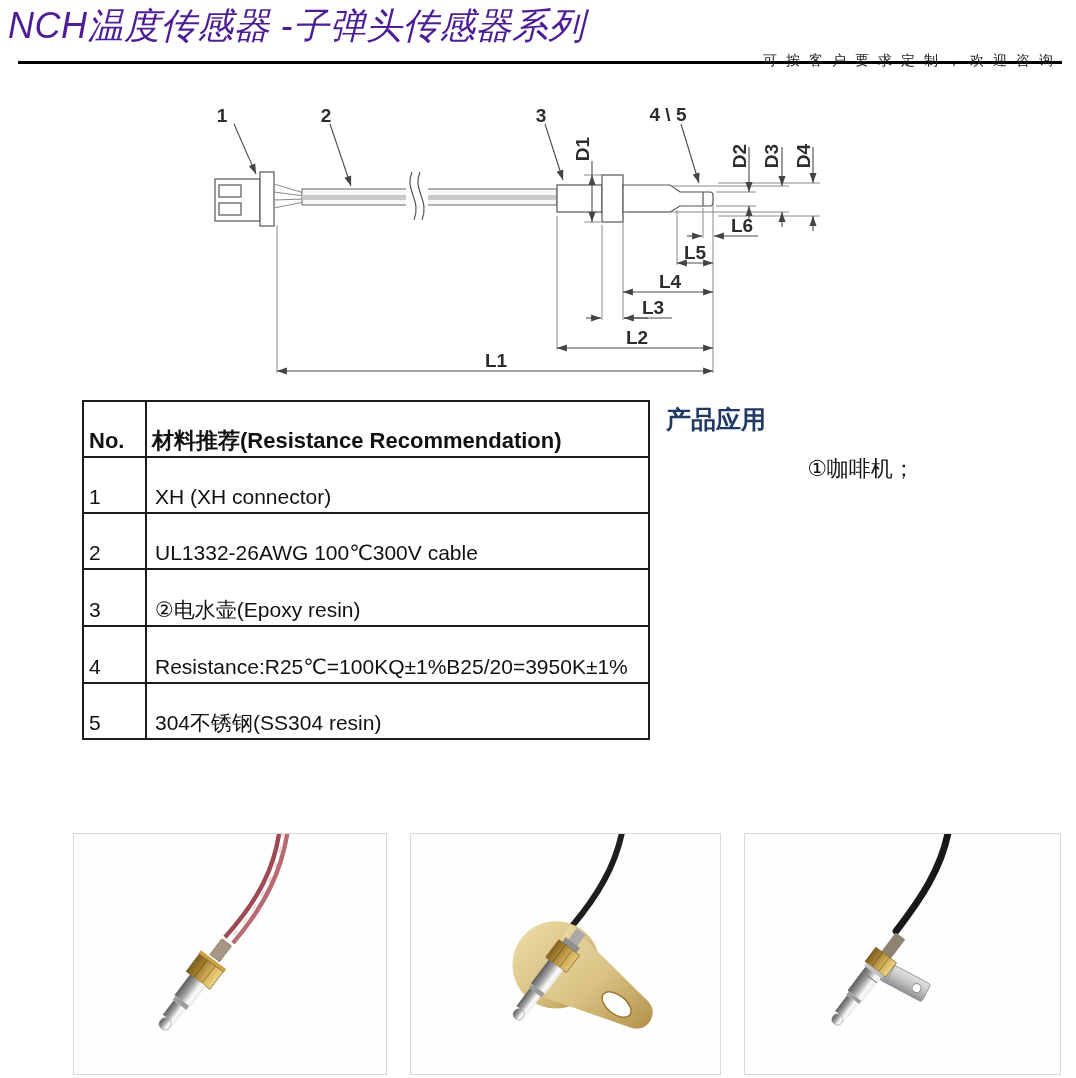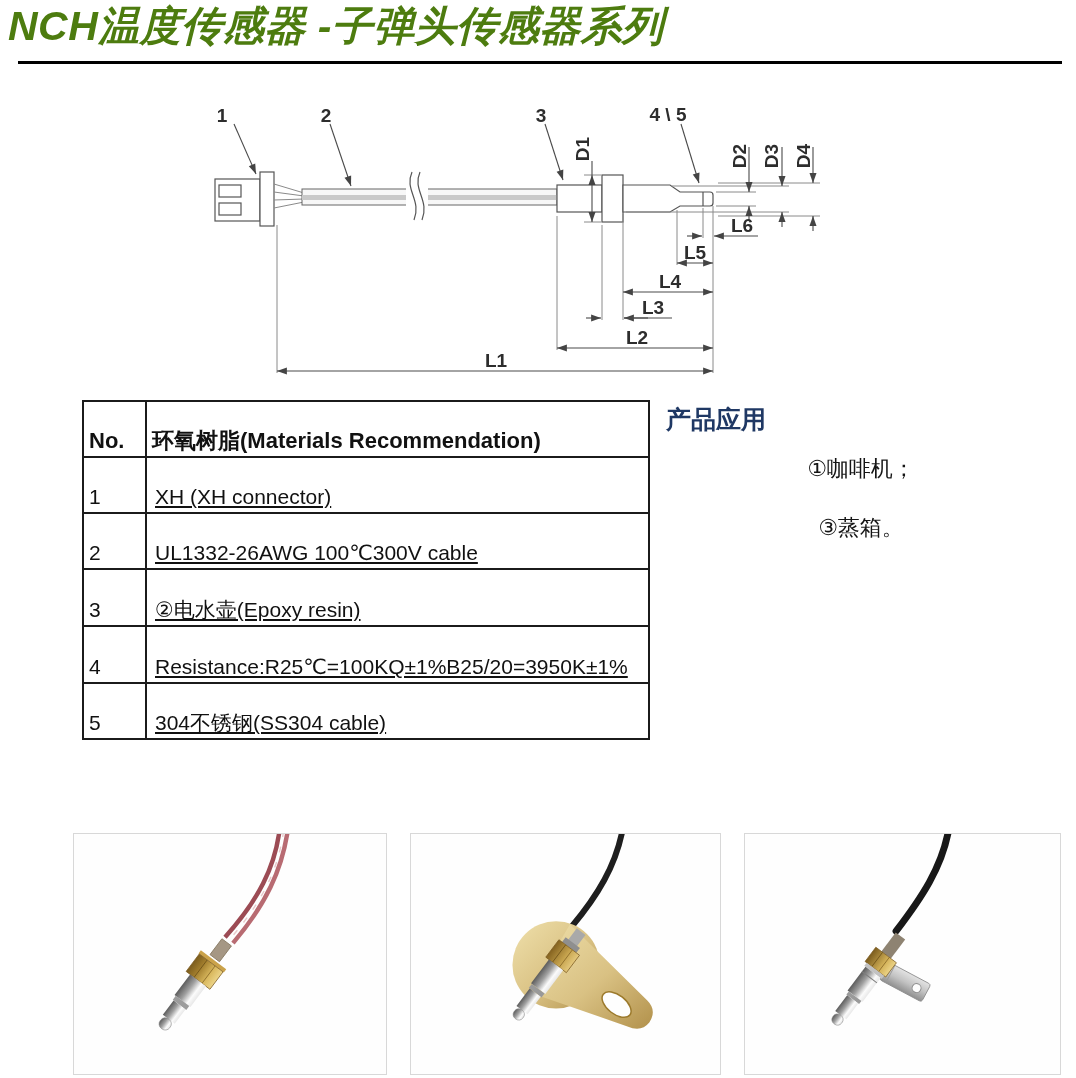--- a/index.html
+++ b/index.html
@@ -1,58 +1,59 @@
 <!DOCTYPE html>
 <html><head>
 <meta charset="utf-8">
 <style>
   html,body{margin:0;padding:0;background:#ffffff;}
   .page{position:relative;width:1076px;height:1078px;background:#ffffff;overflow:hidden;
         font-family:"Liberation Sans","DejaVu Sans",sans-serif;color:#111;}
 
   
-  .title{position:absolute;left:8px;top:6px;width:660px;font-size:41px;line-height:40px;
-         font-weight:700;font-style:italic;letter-spacing:.5px;color:#4d7c0f;white-space:nowrap;}
+  .title{position:absolute;left:8px;top:6px;width:660px;font-size:36px;line-height:40px;
+         font-weight:400;font-style:italic;letter-spacing:.5px;color:#4c1d95;white-space:nowrap;}
   .rule{position:absolute;left:18px;top:61px;width:1044px;height:3px;background:#000;}
   .note{position:absolute;left:763px;top:52px;font-size:14px;letter-spacing:9px;color:#1c1c1c;white-space:nowrap;}
 
   
   .diagram{position:absolute;left:180px;top:95px;}
   .diagram text{font-family:"Liberation Sans","DejaVu Sans",sans-serif;font-size:19px;font-weight:600;fill:#2d2d2d;}
   .dl{stroke:#555;stroke-width:1.2;fill:none;}
   .fw{fill:#ffffff;}
   .xl{stroke:#8a8a8a;stroke-width:1;fill:none;}
   .dim{stroke:#4a4a4a;stroke-width:1.1;fill:none;}
 
   
   .mtable{position:absolute;left:82px;top:400px;border-collapse:collapse;table-layout:fixed;width:568px;}
   .mtable td,.mtable th{border:2px solid #1b1b1b;vertical-align:bottom;text-align:left;
         padding:12px 2px 3px 5px;font-size:21px;line-height:25px;white-space:nowrap;overflow:hidden;}
   .mtable th{font-weight:bold;font-size:22px;}
-  .mtable td.mat{padding-left:8px;text-decoration:underline;}
+  .mtable td.mat{padding-left:8px;}
 
   
   .apps{position:absolute;left:666px;top:403px;width:390px;}
   .apps .apps-title{font-size:25px;font-weight:bold;margin:0 0 20px 0;}
   .apps .app-item{font-size:22px;color:#151515;margin:0 0 33px 0;line-height:26px;text-align:center;}
 
   
   .photo{position:absolute;top:833px;height:242px;background:#fefefe;border:1px solid #d8d8d8;box-sizing:border-box;}
   .photo svg{display:block;width:100%;height:100%;}
   .ph1{left:73px;width:314px;}
   .ph2{left:410px;width:311px;}
   .ph3{left:744px;width:317px;}
 </style>
 </head>
 <body>
 
 <div class="page">
 
   <div class="title">NCH温度传感器 -子弹头传感器系列</div>
   <div class="rule"></div>
+  <div class="note">可按客户要求定制，欢迎咨询</div>
 
   <svg class="diagram" width="660" height="290" viewBox="180 95 660 290">
     <defs>
       <marker id="arw" viewBox="0 0 10 8" refX="9.5" refY="4" markerWidth="10" markerHeight="8" orient="auto-start-reverse">
         <path d="M0.5,0.8 L9.5,4 L0.5,7.2 Z" fill="#444"></path>
       </marker>
     </defs>
 
     <g>
       <rect class="dl fw" x="215" y="179" width="45" height="42"></rect>
@@ -144,49 +145,48 @@
   </svg>
 
   <table class="mtable">
     <colgroup>
         <col style="width:63px">
         <col>
       </colgroup>
     <tbody>
         <tr style="height:56px">
       <th>No.</th>
-      <th>环氧树脂(Materials Recommendation)</th>
+      <th>材料推荐(Resistance Recommendation)</th>
     </tr>
     <tr style="height:56px">
       <td>1</td>
       <td class="mat">XH (XH connector)</td>
     </tr>
     <tr style="height:56px">
       <td>2</td>
       <td class="mat">UL1332-26AWG 100℃300V cable</td>
     </tr>
     <tr style="height:57px">
       <td>3</td>
       <td class="mat">②电水壶(Epoxy resin)</td>
     </tr>
     <tr style="height:57px">
       <td>4</td>
       <td class="mat">Resistance:R25℃=100KQ±1%B25/20=3950K±1%</td>
     </tr>
     <tr style="height:56px">
       <td>5</td>
-      <td class="mat">304不锈钢(SS304 cable)</td>
+      <td class="mat">304不锈钢(SS304 resin)</td>
     </tr>
   </tbody>
     </table>
 
   <div class="apps">
     <div class="apps-title" id="apps-title" style="color: rgb(31, 56, 100);">产品应用</div>
     <div class="app-item">①咖啡机；</div>
-    <div class="app-item">③蒸箱。</div>
   </div>
 
   <div class="photo ph1">
     <svg viewBox="0 0 314 242">
       <defs>
         <linearGradient id="p1silver" x1="0" y1="0" x2="0" y2="1">
           <stop offset="0" stop-color="#e8e8e8"></stop>
             <stop offset=".25" stop-color="#fbfbfb"></stop>
           <stop offset=".6" stop-color="#a0a0a0"></stop>
             <stop offset="1" stop-color="#5c5c5c"></stop>

